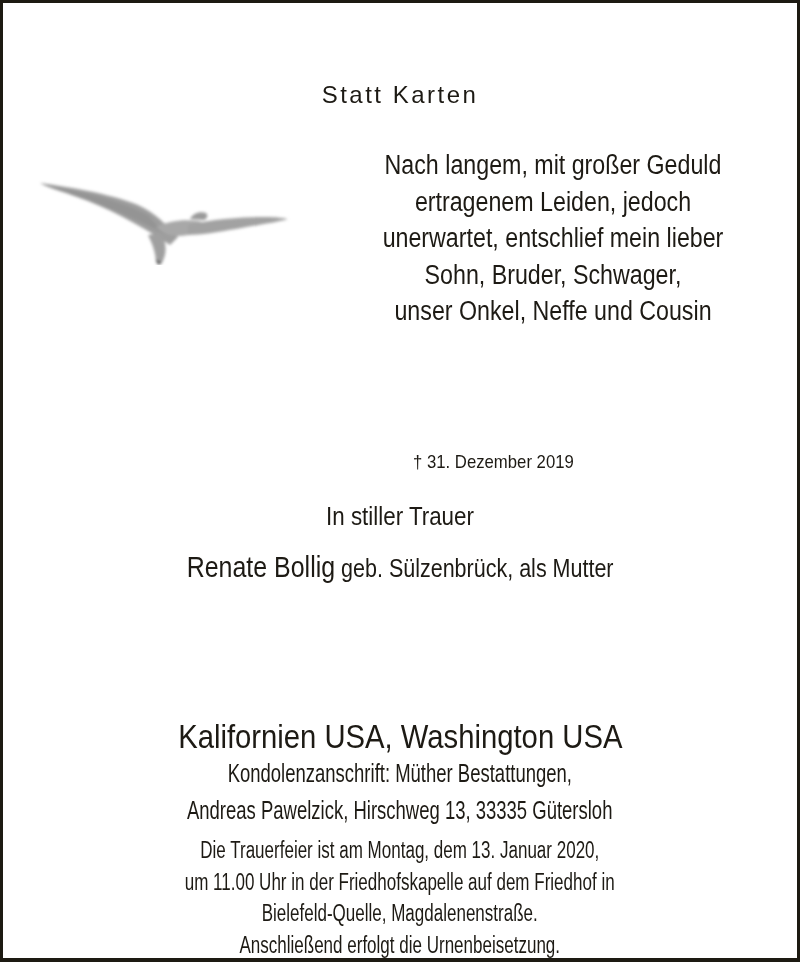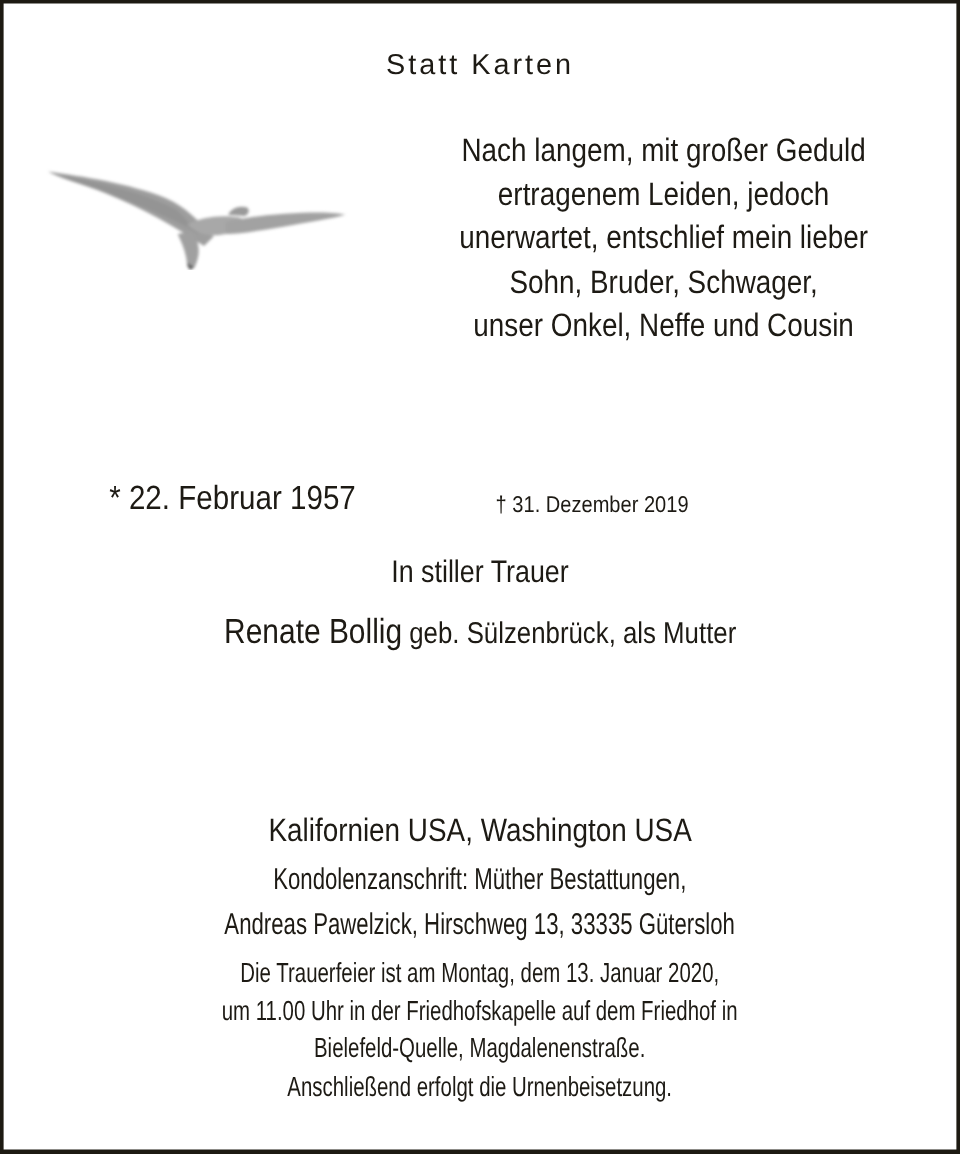--- a/index.html
+++ b/index.html
@@ -7,21 +7,21 @@
     .frame {
       position: absolute; left: 0; top: 0;
       width: 800px; height: 962px;
       box-sizing: border-box;
       border: 3px solid #1d1a12;
       border-bottom-width: 4px;
       background: #ffffff;
       color: #1d1a14;
       font-family: "Liberation Sans", sans-serif;
     }
-    .abs { position: absolute; white-space: nowrap; }
+    .abs { position: absolute; white-space: nowrap; margin-top: 40px; }
     .center { left: 0; right: 0; text-align: center; }
 
     .header {
       top: 38px; font-size: 24px; letter-spacing: 2.5px;
     }
     .bird {
       left: 35px; top: 132px; width: 255px; height: 90px;
     }
     .intro {
       left: 300px; width: 500px; top: 104px;
@@ -42,21 +42,21 @@
     .mourning span, .mother span, .family span, .location span, .address span, .service span {
       display: inline-block; transform: scaleX(0.86);
     }
 
     .mother { top: 508px; font-size: 29px; }
     .mother .small { font-size: 25px; }
 
     .family { top: 560px; font-size: 29px; line-height: 41px; }
     .family .line { display: block; }
 
-    .location { top: 674px; font-size: 27px; }
+    .location { top: 674px; font-size: 34px; }
     .address { top: 712px; font-size: 25px; line-height: 37px; text-align: center; }
     .address .line { display: block; }
 
     .service { top: 792px; font-size: 23px; line-height: 31.5px; }
     .service .line { display: block; }
   </style>
 </head>
 <body>
 
 <div class="frame">
@@ -89,23 +89,20 @@
 
   <div class="abs intro">
     <span class="line">Nach langem, mit großer Geduld</span>
     <span class="line">ertragenem Leiden, jedoch</span>
     <span class="line">unerwartet, entschlief mein lieber</span>
     <span class="line">Sohn, Bruder, Schwager,</span>
     <span class="line">unser Onkel, Neffe und Cousin</span>
   </div>
 
 
-  <div class="abs birth">
-    <span>* 22. Februar 1957</span>
-  </div>
   <div class="abs death">
     <span>† 31. Dezember 2019</span>
   </div>
 
   <div class="abs center mother">
     <span><span style="transform:none">Renate Bollig</span><span class="small" style="transform:none; white-space:pre"> geb. Sülzenbrück, als Mutter</span></span>
   </div>
 
   <div class="abs center mourning">
     <span>In stiller Trauer</span>

